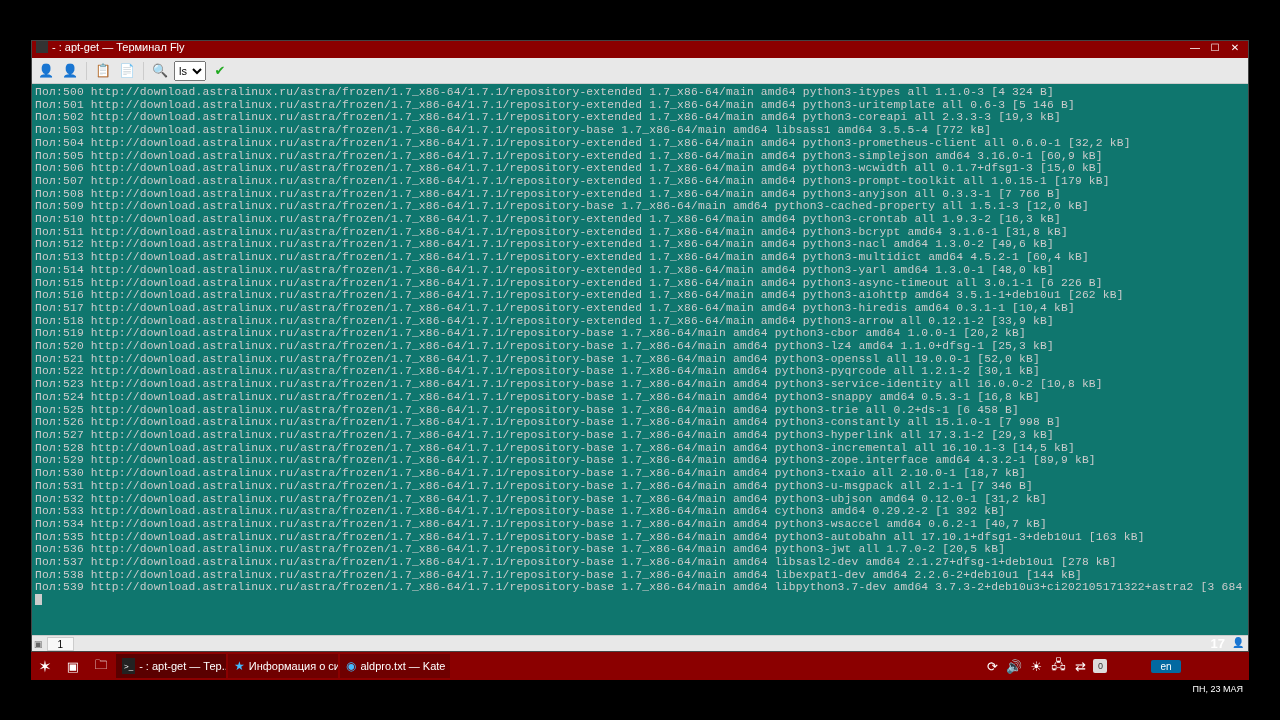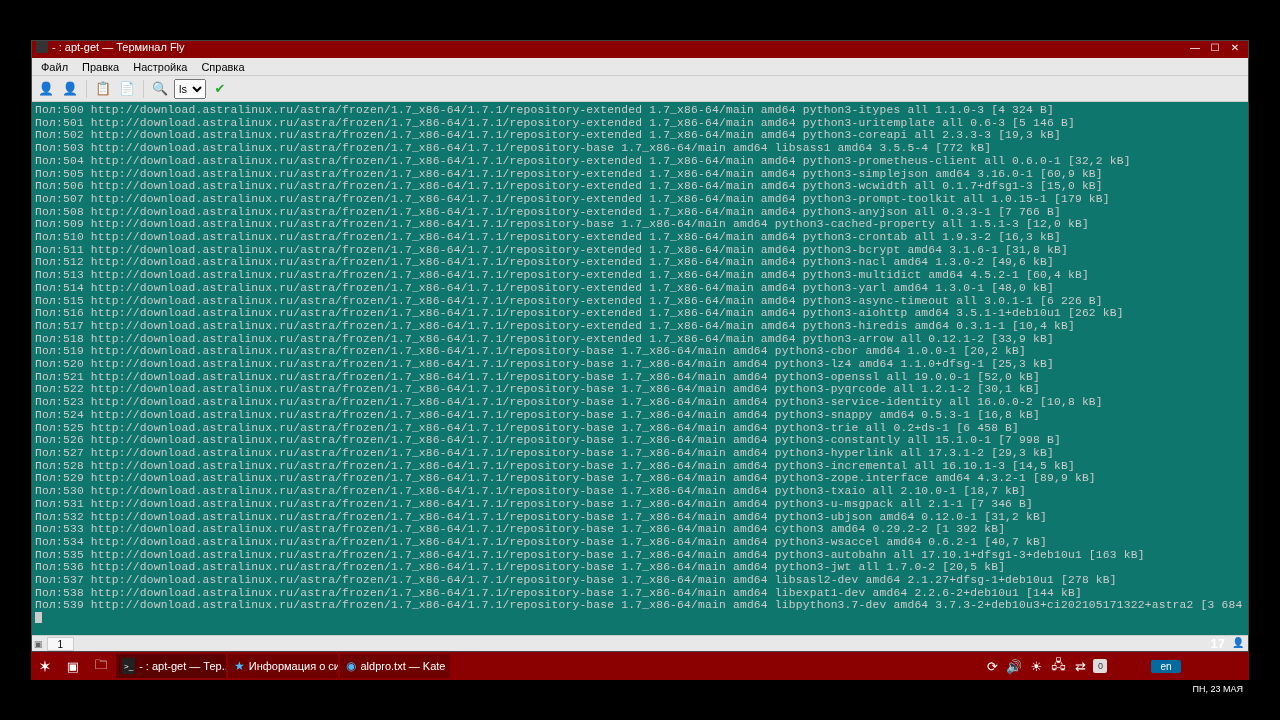--- a/index.html
+++ b/index.html
@@ -37,26 +37,20 @@
 </head>
 <body>
 
 <div class="window">
   <div class="titlebar">
     <span class="title-icon"></span>
     <span class="title-text">- : apt-get — Терминал Fly</span>
     <span class="win-btn">—</span>
     <span class="win-btn">☐</span>
     <span class="win-btn">✕</span>
-  </div>
-  <div class="menubar">
-    <span class="menu-item">Файл</span>
-    <span class="menu-item">Правка</span>
-    <span class="menu-item">Настройка</span>
-    <span class="menu-item">Справка</span>
   </div>
   <div class="toolbar">
     <span class="tool-btn" style="color:#3a3">👤</span>
     <span class="tool-btn" style="color:#a33">👤</span>
     <span class="sep"></span>
     <span class="tool-btn">📋</span>
     <span class="tool-btn">📄</span>
     <span class="sep"></span>
     <span class="tool-btn" style="color:#06c">🔍</span>
     <select>

